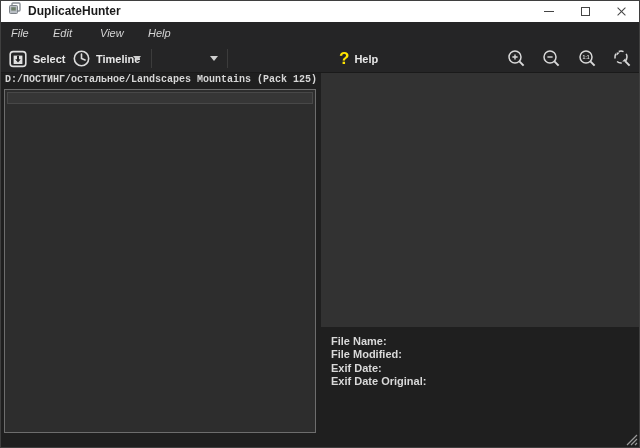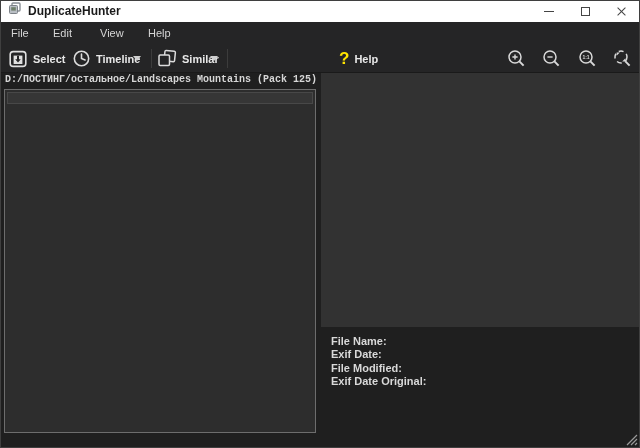--- a/index.html
+++ b/index.html
@@ -14,21 +14,21 @@
   .win-btn{width:36px;height:21px;display:flex;align-items:center;justify-content:center;position:relative;}
   .glyph-min{width:10px;height:0;border-top:1px solid #444;}
   .glyph-max{width:9px;height:9px;border:1px solid #444;}
   .glyph-close{position:relative;width:11px;height:11px;}
   .glyph-close i{position:absolute;left:0;top:5px;width:11px;height:0;border-top:1px solid #444;}
   .glyph-close i:first-child{transform:rotate(45deg);}
   .glyph-close i:last-child{transform:rotate(-45deg);}
 
   
   .menubar{position:absolute;left:0;top:21px;width:100%;height:23px;background:#252526;}
-  .menu-item{position:absolute;top:0;height:23px;line-height:23px;font-size:11px;color:#d6d6d6;}
+  .menu-item{position:absolute;top:0;height:23px;line-height:23px;font-size:11px;color:#d6d6d6;font-style:italic;}
 
   
   .toolbar{position:absolute;left:0;top:44px;width:100%;height:28px;background:#252526;border-bottom:1px solid #1a1a1a;}
   .tb{position:absolute;top:0;height:27px;display:flex;align-items:center;gap:5px;cursor:default;}
   .tb-label{font-size:11px;font-weight:600;color:#e8e8e8;white-space:nowrap;}
   .tb-label.disabled{color:#6e6e6e;}
   .caret{width:0;height:0;border-left:4px solid transparent;border-right:4px solid transparent;border-top:5px solid #cfcfcf;}
   .tb-sep{position:absolute;top:4px;width:1px;height:19px;background:#3c3c3c;}
   .help-q{font-size:17px;font-weight:800;color:#ffe400;line-height:27px;}
 
@@ -97,27 +97,20 @@
       </svg>
       <span class="tb-label">Timeline</span>
     </div>
 
     <div class="tb" style="left:132px">
       <span class="caret"></span>
     </div>
 
     <div class="tb-sep" style="left:150px"></div>
 
-    <div class="tb" style="left:156px">
-      <svg width="20" height="19" viewBox="0 0 20 19">
-        <rect x="7.5" y="1.8" width="10.5" height="10.5" rx="1.2" fill="none" stroke="#dcdcdc" stroke-width="1.5" transform="rotate(6 12.7 7)"></rect>
-        <rect x="2" y="6" width="10.5" height="10.5" rx="1.2" fill="#252526" stroke="#dcdcdc" stroke-width="1.5"></rect>
-      </svg>
-      <span class="tb-label">Similar</span>
-    </div>
 
     <div class="tb" style="left:209px">
       <span class="caret"></span>
     </div>
 
     <div class="tb-sep" style="left:226px"></div>
 
 
     <div class="tb" style="left:338px">
       <span class="help-q">?</span>
@@ -157,22 +150,22 @@
 
   <div class="path-label">D:/ПОСТИНГ/остальное/Landscapes Mountains (Pack 125)</div>
   <div class="list-panel">
     <div class="list-row-selected"></div>
   </div>
 
   <div class="preview"></div>
 
   <div class="details">
     <div class="detail-row">File Name:</div>
+    <div class="detail-row">File Modified:</div>
     <div class="detail-row">Exif Date:</div>
-    <div class="detail-row">File Modified:</div>
     <div class="detail-row">Exif Date Original:</div>
   </div>
 
   <svg class="resize-grip" viewBox="0 0 13 13">
     <path d="M12 2 L2 12 M12 6 L6 12 M12 10 L10 12" stroke="#9a9a9a" stroke-width="1.2" fill="none"></path>
   </svg>
 
 </div>
 
 </body></html>

